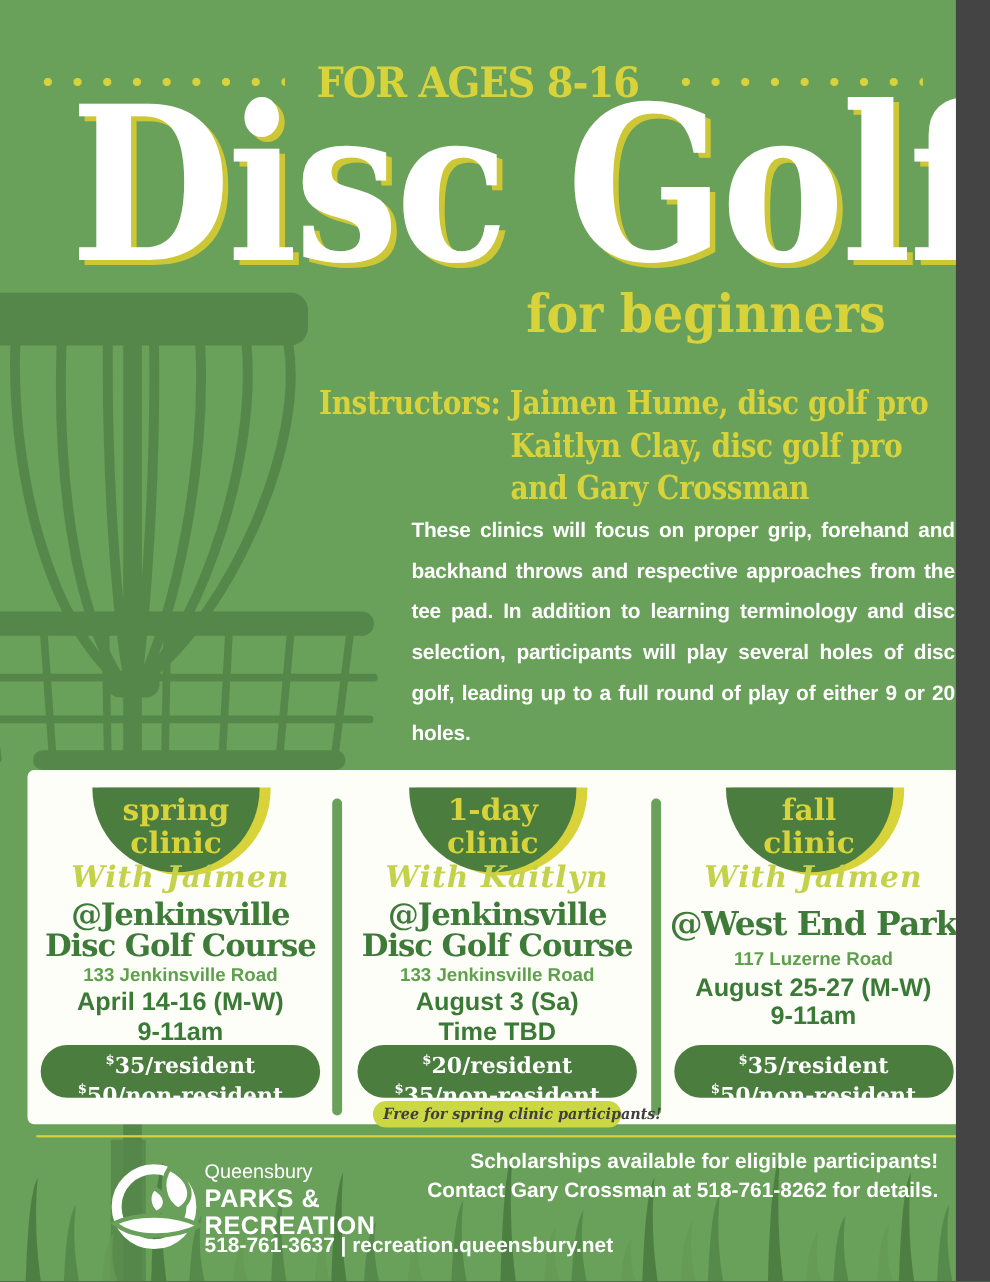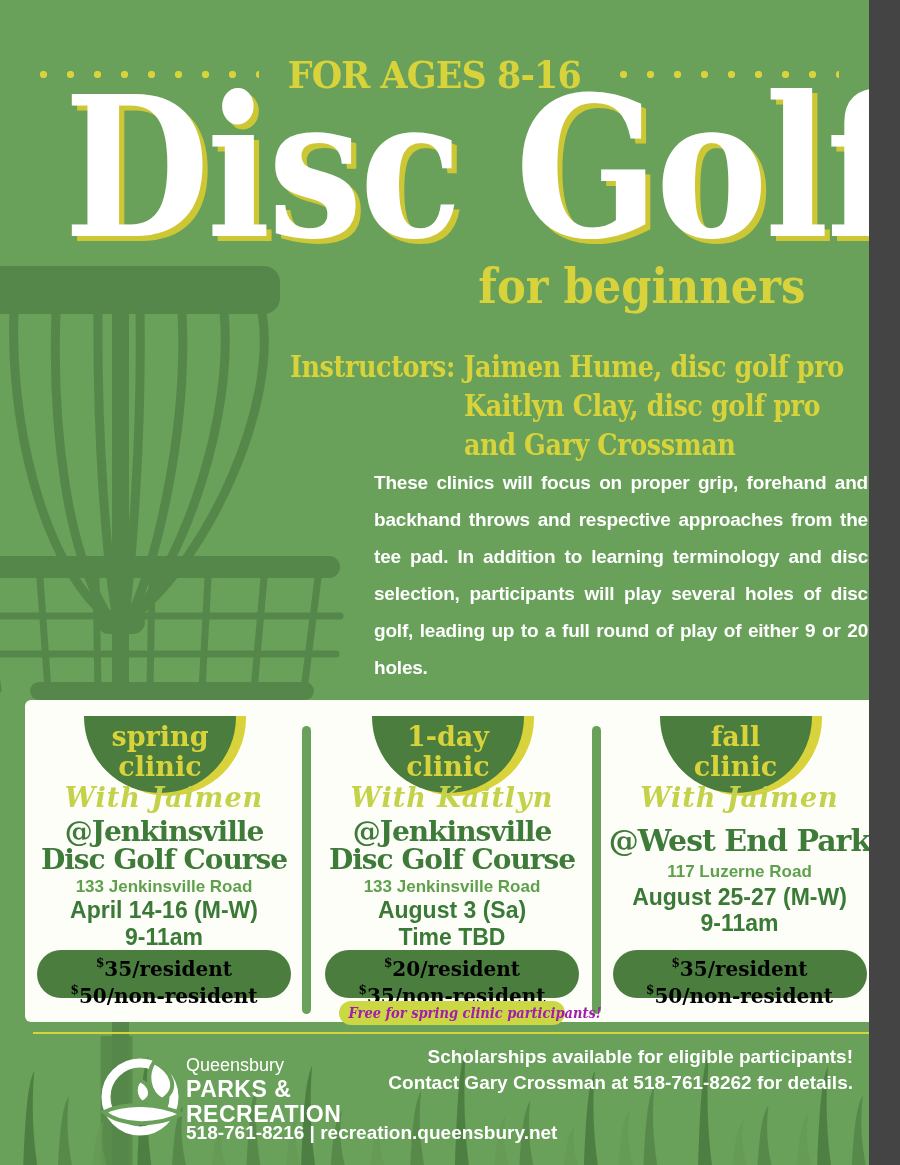--- a/index.html
+++ b/index.html
@@ -41,26 +41,26 @@
   .venue{position:absolute;top:118px;left:0;right:0;color:#3E7B39;font-weight:bold;font-size:28px;
     line-height:28px;letter-spacing:-1px;}
   .venue span{display:block;}
   .venue.single{top:127px;font-size:30px;}
   .address{position:absolute;top:177px;left:0;right:0;color:#5FA04D;font-weight:bold;font-size:17px;}
   .address.hi{top:162px;}
   .when{position:absolute;top:197px;left:0;right:0;color:#3A7A36;font-weight:bold;font-size:23px;line-height:27px;}
   .when.hi{top:184px;line-height:26px;}
   .when span{display:block;}
   .price-pill{position:absolute;top:250px;left:50%;transform:translateX(-50%);width:254px;height:48px;
-    border-radius:26px;background:#4A7D3E;color:#000000;font-weight:bold;font-size:20px;line-height:22px;
+    border-radius:26px;background:#4A7D3E;color:#ffffff;font-weight:bold;font-size:20px;line-height:22px;
     padding-top:3px;box-sizing:border-box;font-family:"DejaVu Serif","Liberation Serif",serif;}
   .price-pill .pl{display:block;}
   .price-pill sup{font-size:12px;position:relative;top:-1px;vertical-align:super;}
   .free-pill{position:absolute;top:301px;left:50%;transform:translateX(-50%);width:226px;height:24px;
-    border-radius:13px;background:#CBD844;color:#a21caf;font-style:italic;font-weight:bold;font-size:14px;
+    border-radius:13px;background:#CBD844;color:#404040;font-style:italic;font-weight:bold;font-size:14px;
     line-height:24px;white-space:nowrap;font-family:"DejaVu Serif","Liberation Serif",serif;}
   .free-pill span{display:inline-block;transform:scaleX(.93);}
 
   
   .yellow-line{top:1032px;left:33px;width:865px;height:2px;background:#D9D33B;z-index:3;}
   .org-block{top:1056px;left:186px;z-index:3;color:#fff;line-height:1;}
   .org-q{font-size:18px;font-weight:normal;margin-bottom:4px;}
   .org-b{font-size:23px;font-weight:bold;margin-bottom:2px;letter-spacing:.5px;}
   .contact-line{top:1122px;left:186px;z-index:3;color:#fff;font-weight:bold;font-size:19px;}
   .scholarships{top:1044px;right:16px;z-index:3;color:#fff;font-weight:bold;font-size:19px;line-height:26px;text-align:right;}
@@ -239,20 +239,20 @@
     <path d="M44 28 C56 34 58 46 46 51 C38 44 38 34 44 28 Z" fill="#FFFFFF" stroke="#69A05A" stroke-width="4"></path>
     <path d="M8 60 C30 50 62 51 86 62 C62 74 26 75 8 60 Z" fill="#FFFFFF" stroke="#69A05A" stroke-width="4"></path>
   </svg>
 
   <div class="layer org-block">
     <div class="org-q">Queensbury</div>
     <div class="org-b">PARKS &amp;</div>
     <div class="org-b">RECREATION</div>
   </div>
 
-  <div class="layer contact-line">518-761-8216 | recreation.queensbury.net</div>
+  <div class="layer contact-line">518-761-3637 | recreation.queensbury.net</div>
 
   <div class="layer scholarships">
     <div>Scholarships available for eligible participants!</div>
     <div>Contact Gary Crossman at 518-761-8262 for details.</div>
   </div>
 
 </div>
 
 </body></html>

